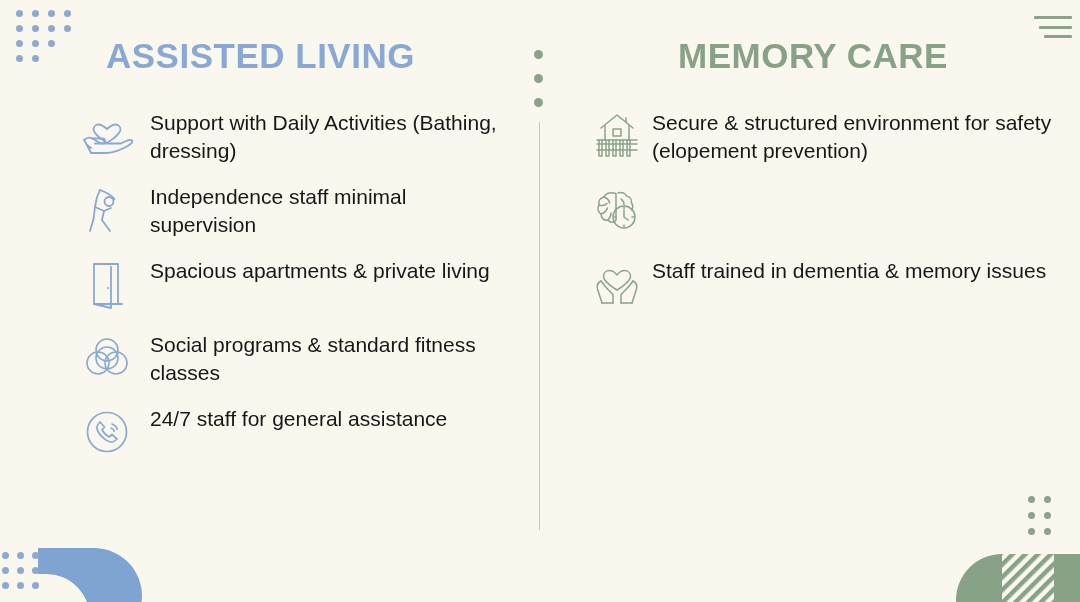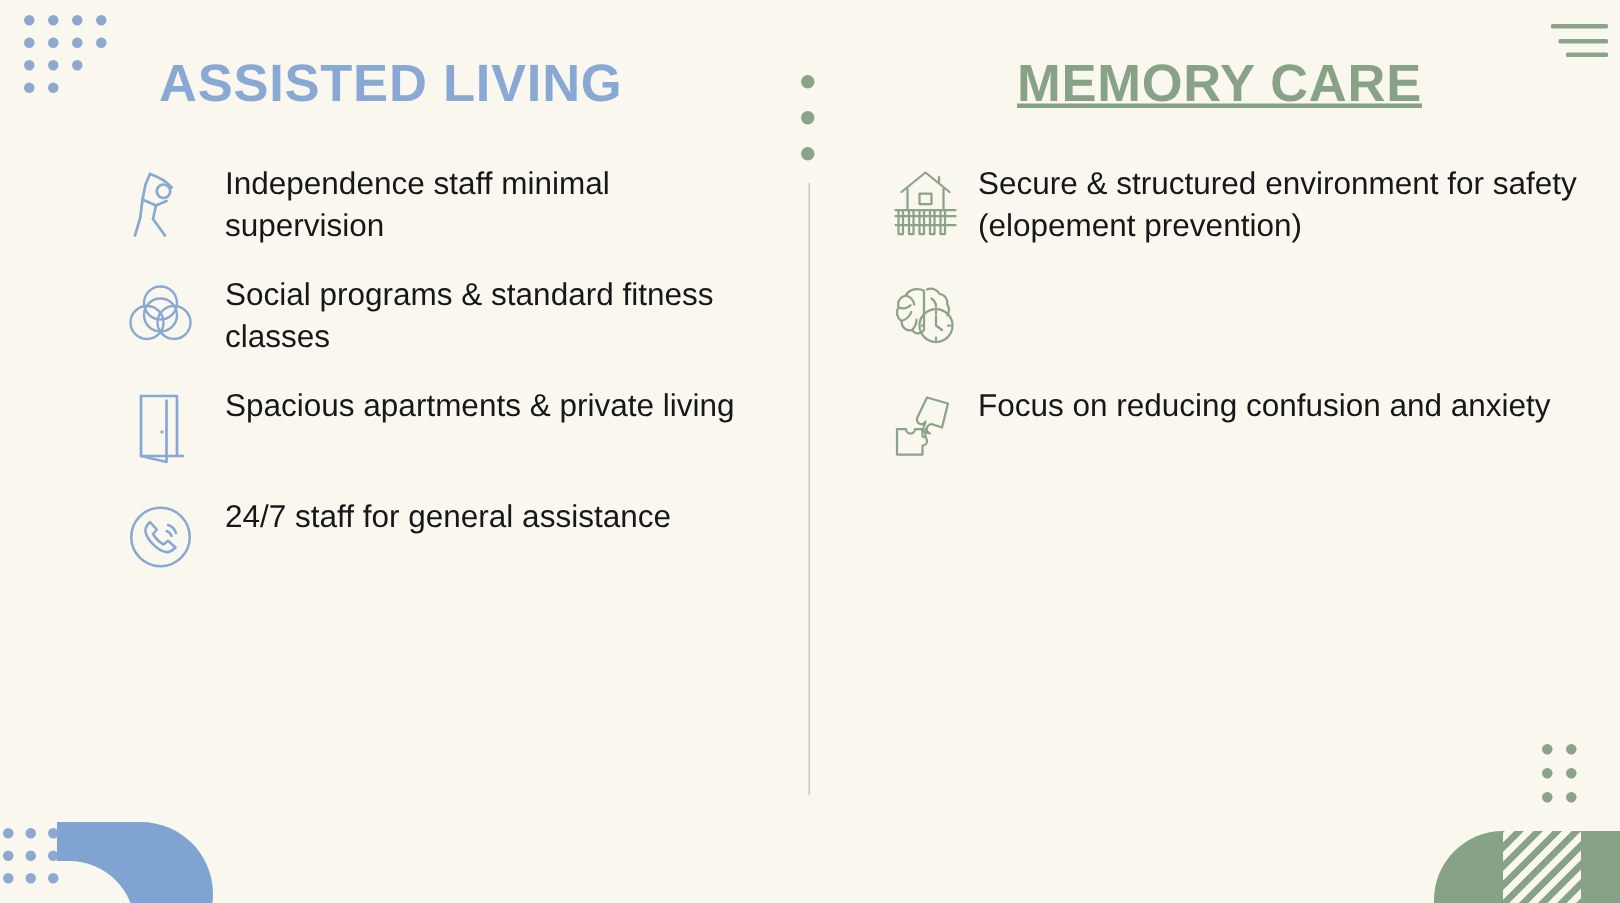--- a/index.html
+++ b/index.html
@@ -133,21 +133,21 @@
   .col-right { left: 586px; width: 480px; }
 
   .col-title {
     font-size: 35px;
     font-weight: bold;
     letter-spacing: 0.5px;
     margin: 0 0 32px 30px;
     line-height: 1;
   }
   .col-left  .col-title { color: #89a9d4; }
-  .col-right .col-title { color: #87a286; margin-left: 92px; text-decoration: underline; }
+  .col-right .col-title { color: #87a286; margin-left: 92px; }
 
   .feature {
     display: flex;
     align-items: flex-start;
     margin-bottom: 12px;
   }
   .feature-icon {
     flex: 0 0 62px;
     width: 62px;
     height: 62px;
@@ -256,58 +256,71 @@
       <span class="dot" style="top: 24px;"></span>
       <span class="dot" style="top: 48px;"></span>
     </div>
   <div class="divider-line"></div>
 
   <div class="columns">
 
     <div class="col col-left">
       <h1 class="col-title">ASSISTED LIVING</h1>
 
+      <div class="feature">
+        <span class="feature-icon">
+          <svg width="58" height="58" viewBox="0 0 58 58" fill="none" stroke="#89a9d4" stroke-width="1.8" stroke-linecap="round" stroke-linejoin="round">
+            <path d="M29 22 C29 22 24 17.5 20.5 17.5 C17.5 17.5 15.5 19.8 15.5 22.6 C15.5 27.5 29 36 29 36 C29 36 42.5 27.5 42.5 22.6 C42.5 19.8 40.5 17.5 37.5 17.5 C34 17.5 29 22 29 22 Z"></path>
+            <path d="M6 33 C9 30.5 12 30 14.5 31.5 L22 36"></path>
+            <path d="M14.5 31.5 L24 31.5 C26 31.5 27 32.6 27 34 C27 35.4 26 36.5 24 36.5 L17 36.5"></path>
+            <path d="M24 36.5 L43 36.5 C48 34 52 31.5 54 33.5 C55.5 35 52 38 47 40.5 C41 43.5 34 46 28 46 L13 46"></path>
+            <path d="M6 33 L9 38 L13 46"></path>
+            <path d="M9 38 L13 41"></path>
+          </svg>
+        </span>
+        <span class="feature-text">Support with Daily Activities (Bathing, dressing)</span>
+      </div>
 
       <div class="feature">
         <span class="feature-icon">
           <svg width="58" height="58" viewBox="0 0 58 58" fill="none" stroke="#89a9d4" stroke-width="1.8" stroke-linecap="round" stroke-linejoin="round">
             <circle cx="31" cy="20.5" r="4.5"></circle>
             <path d="M22 9 C28 11 33 14 36.5 18"></path>
             <path d="M22 9 L19 16 L17 26 L15.5 38"></path>
             <path d="M17 26 L26 30 L24 39"></path>
             <path d="M15.5 38 L12 50"></path>
             <path d="M24 39 L32 50"></path>
             <path d="M26 30 L33 27"></path>
           </svg>
         </span>
         <span class="feature-text">Independence staff minimal supervision</span>
       </div>
 
       <div class="feature">
         <span class="feature-icon">
+          <svg width="58" height="58" viewBox="0 0 58 58" fill="none" stroke="#89a9d4" stroke-width="1.8" stroke-linecap="round" stroke-linejoin="round">
+            <path d="M16 9 L40 9 L40 49"></path>
+            <path d="M16 9 L16 49 L44 49"></path>
+            <path d="M33 12 L33 53 L16 49"></path>
+            <circle cx="30" cy="33" r="1.1" fill="#89a9d4" stroke="none"></circle>
+          </svg>
+        </span>
+        <span class="feature-text">Spacious apartments &amp; private living</span>
+      </div>
+
+      <div class="feature">
+        <span class="feature-icon">
           <svg width="58" height="58" viewBox="0 0 58 58" fill="none" stroke="#89a9d4" stroke-width="1.6">
             <circle cx="29" cy="21" r="11"></circle>
             <circle cx="20" cy="34" r="11"></circle>
             <circle cx="38" cy="34" r="11"></circle>
             <circle cx="29" cy="29" r="11"></circle>
           </svg>
         </span>
         <span class="feature-text">Social programs &amp; standard fitness classes</span>
-      </div>
-
-      <div class="feature">
-        <span class="feature-icon">
-          <svg width="58" height="58" viewBox="0 0 58 58" fill="none" stroke="#89a9d4" stroke-width="1.8" stroke-linecap="round" stroke-linejoin="round">
-            <path d="M16 9 L40 9 L40 49"></path>
-            <path d="M16 9 L16 49 L44 49"></path>
-            <path d="M33 12 L33 53 L16 49"></path>
-            <circle cx="30" cy="33" r="1.1" fill="#89a9d4" stroke="none"></circle>
-          </svg>
-        </span>
-        <span class="feature-text">Spacious apartments &amp; private living</span>
       </div>
 
       <div class="feature">
         <span class="feature-icon">
           <svg width="58" height="58" viewBox="0 0 58 58" fill="none" stroke="#89a9d4" stroke-width="1.7" stroke-linecap="round" stroke-linejoin="round">
             <circle cx="29" cy="29" r="19.5"></circle>
             <path d="M22 19 C20 21 18.5 23 19 25.5 C20 31 27 38 32.5 39 C35 39.5 37 38 39 36 L34 31.5 L31 34 C28.5 32.5 25.5 29.5 24 27 L26.5 24 Z"></path>
             <path d="M34 21 C36.5 21.8 38.5 23.8 39.3 26.3"></path>
             <path d="M33 25 C34.6 25.5 35.8 26.7 36.3 28.3"></path>
           </svg>
@@ -353,28 +366,32 @@
             <circle cx="36" cy="36" r="11"></circle>
             <path d="M36 29.5 L36 36 L40 39"></path>
             <path d="M36 26.5 L36 28"></path>
             <path d="M45.5 36 L44 36"></path>
             <path d="M36 45.5 L36 44"></path>
             <path d="M26.5 36 L28 36"></path>
           </svg>
         </span>
       </div>
 
-
       <div class="feature">
         <span class="feature-icon">
           <svg width="58" height="58" viewBox="0 0 58 58" fill="none" stroke="#8ba389" stroke-width="1.5" stroke-linecap="round" stroke-linejoin="round">
-            <path d="M10 31 L10 48 L27 48 L27 42 A3 3 0 0 0 27 36 L27 31 L22 31 A3 3 0 0 1 16 31 Z"></path>
-            <path d="M30 10 L44 14 L40 30 L34 28 A3 3 0 0 0 32 34 L27 32.5 L29 26 A3 3 0 0 1 23.5 23.5 Z"></path>
-            <path d="M29 31 L29 36"></path>
-          </svg>
-        </span>
-        <span class="feature-text">Focus on reducing confusion and anxiety</span>
-      </div>
+            <path d="M29 20 C29 20 25.5 15.5 21.5 15.5 C18 15.5 15.5 18 15.5 21.5 C15.5 27 29 35 29 35 C29 35 42.5 27 42.5 21.5 C42.5 18 40 15.5 36.5 15.5 C32.5 15.5 29 20 29 20 Z"></path>
+            <path d="M13 26 C10 27.5 8.5 30.5 9.5 34 L14 48"></path>
+            <path d="M13 26 C14.5 28 17 31.5 20 34.5 L25 39.5 L25 48"></path>
+            <path d="M14 48 L25 48"></path>
+            <path d="M45 26 C48 27.5 49.5 30.5 48.5 34 L44 48"></path>
+            <path d="M45 26 C43.5 28 41 31.5 38 34.5 L33 39.5 L33 48"></path>
+            <path d="M44 48 L33 48"></path>
+          </svg>
+        </span>
+        <span class="feature-text">Staff trained in dementia &amp; memory issues</span>
+      </div>
+
 
     </div>
 
   </div>
 </div>
 
 </body></html>

